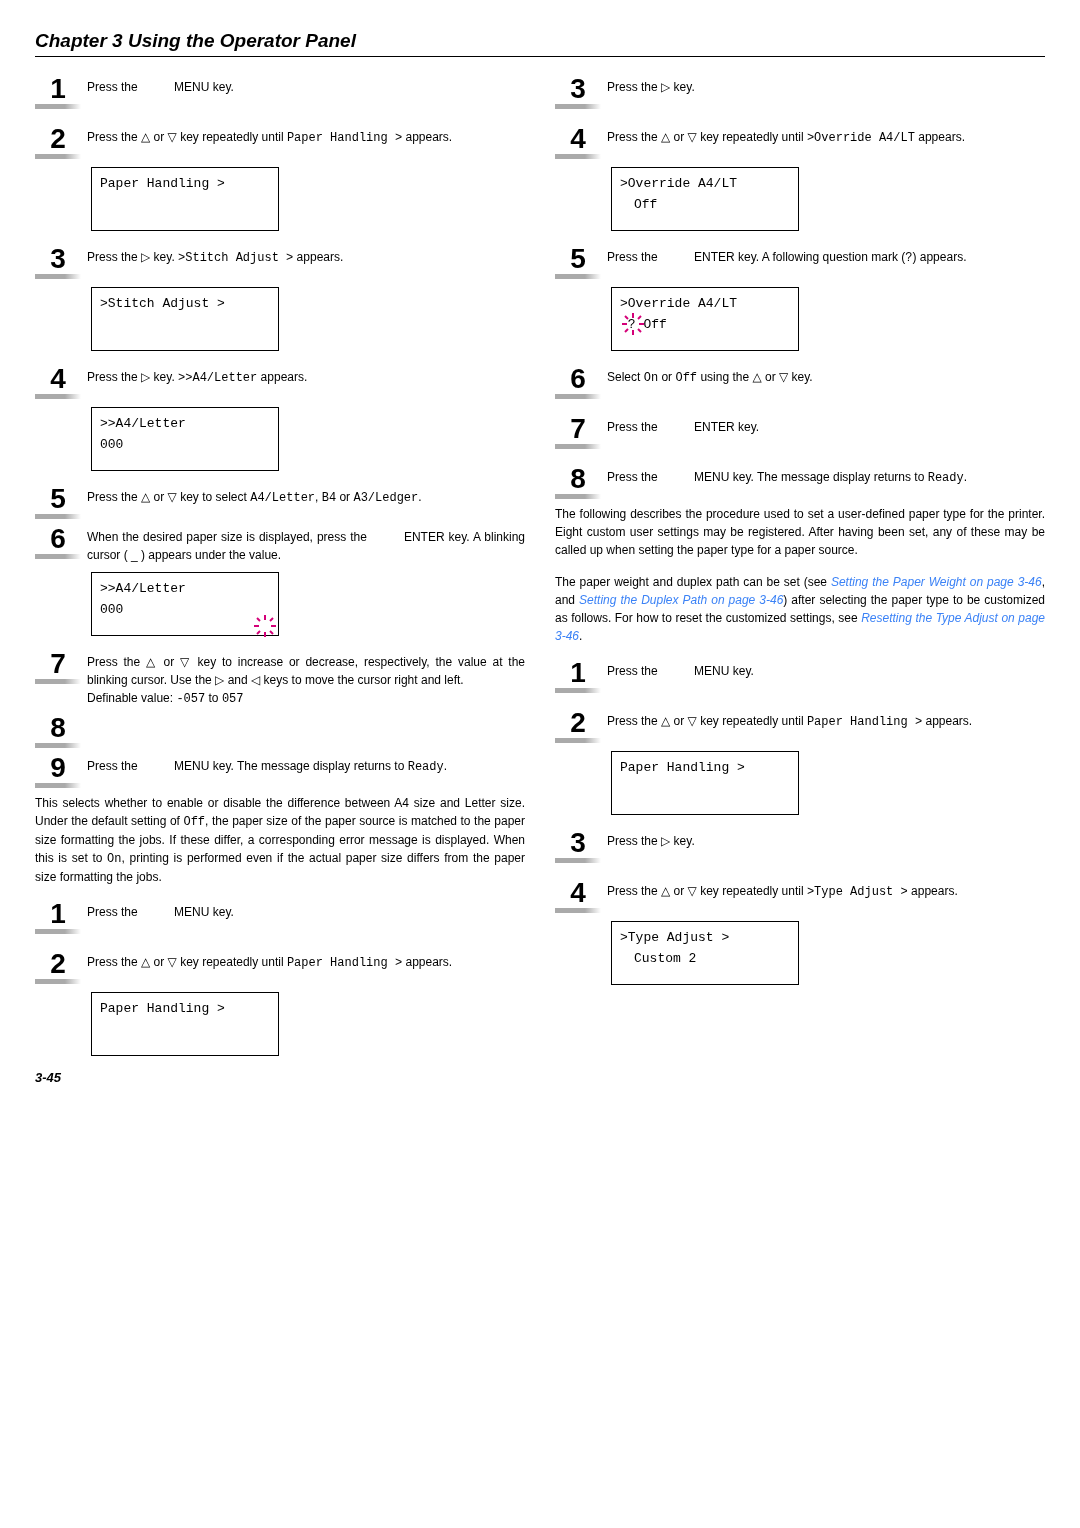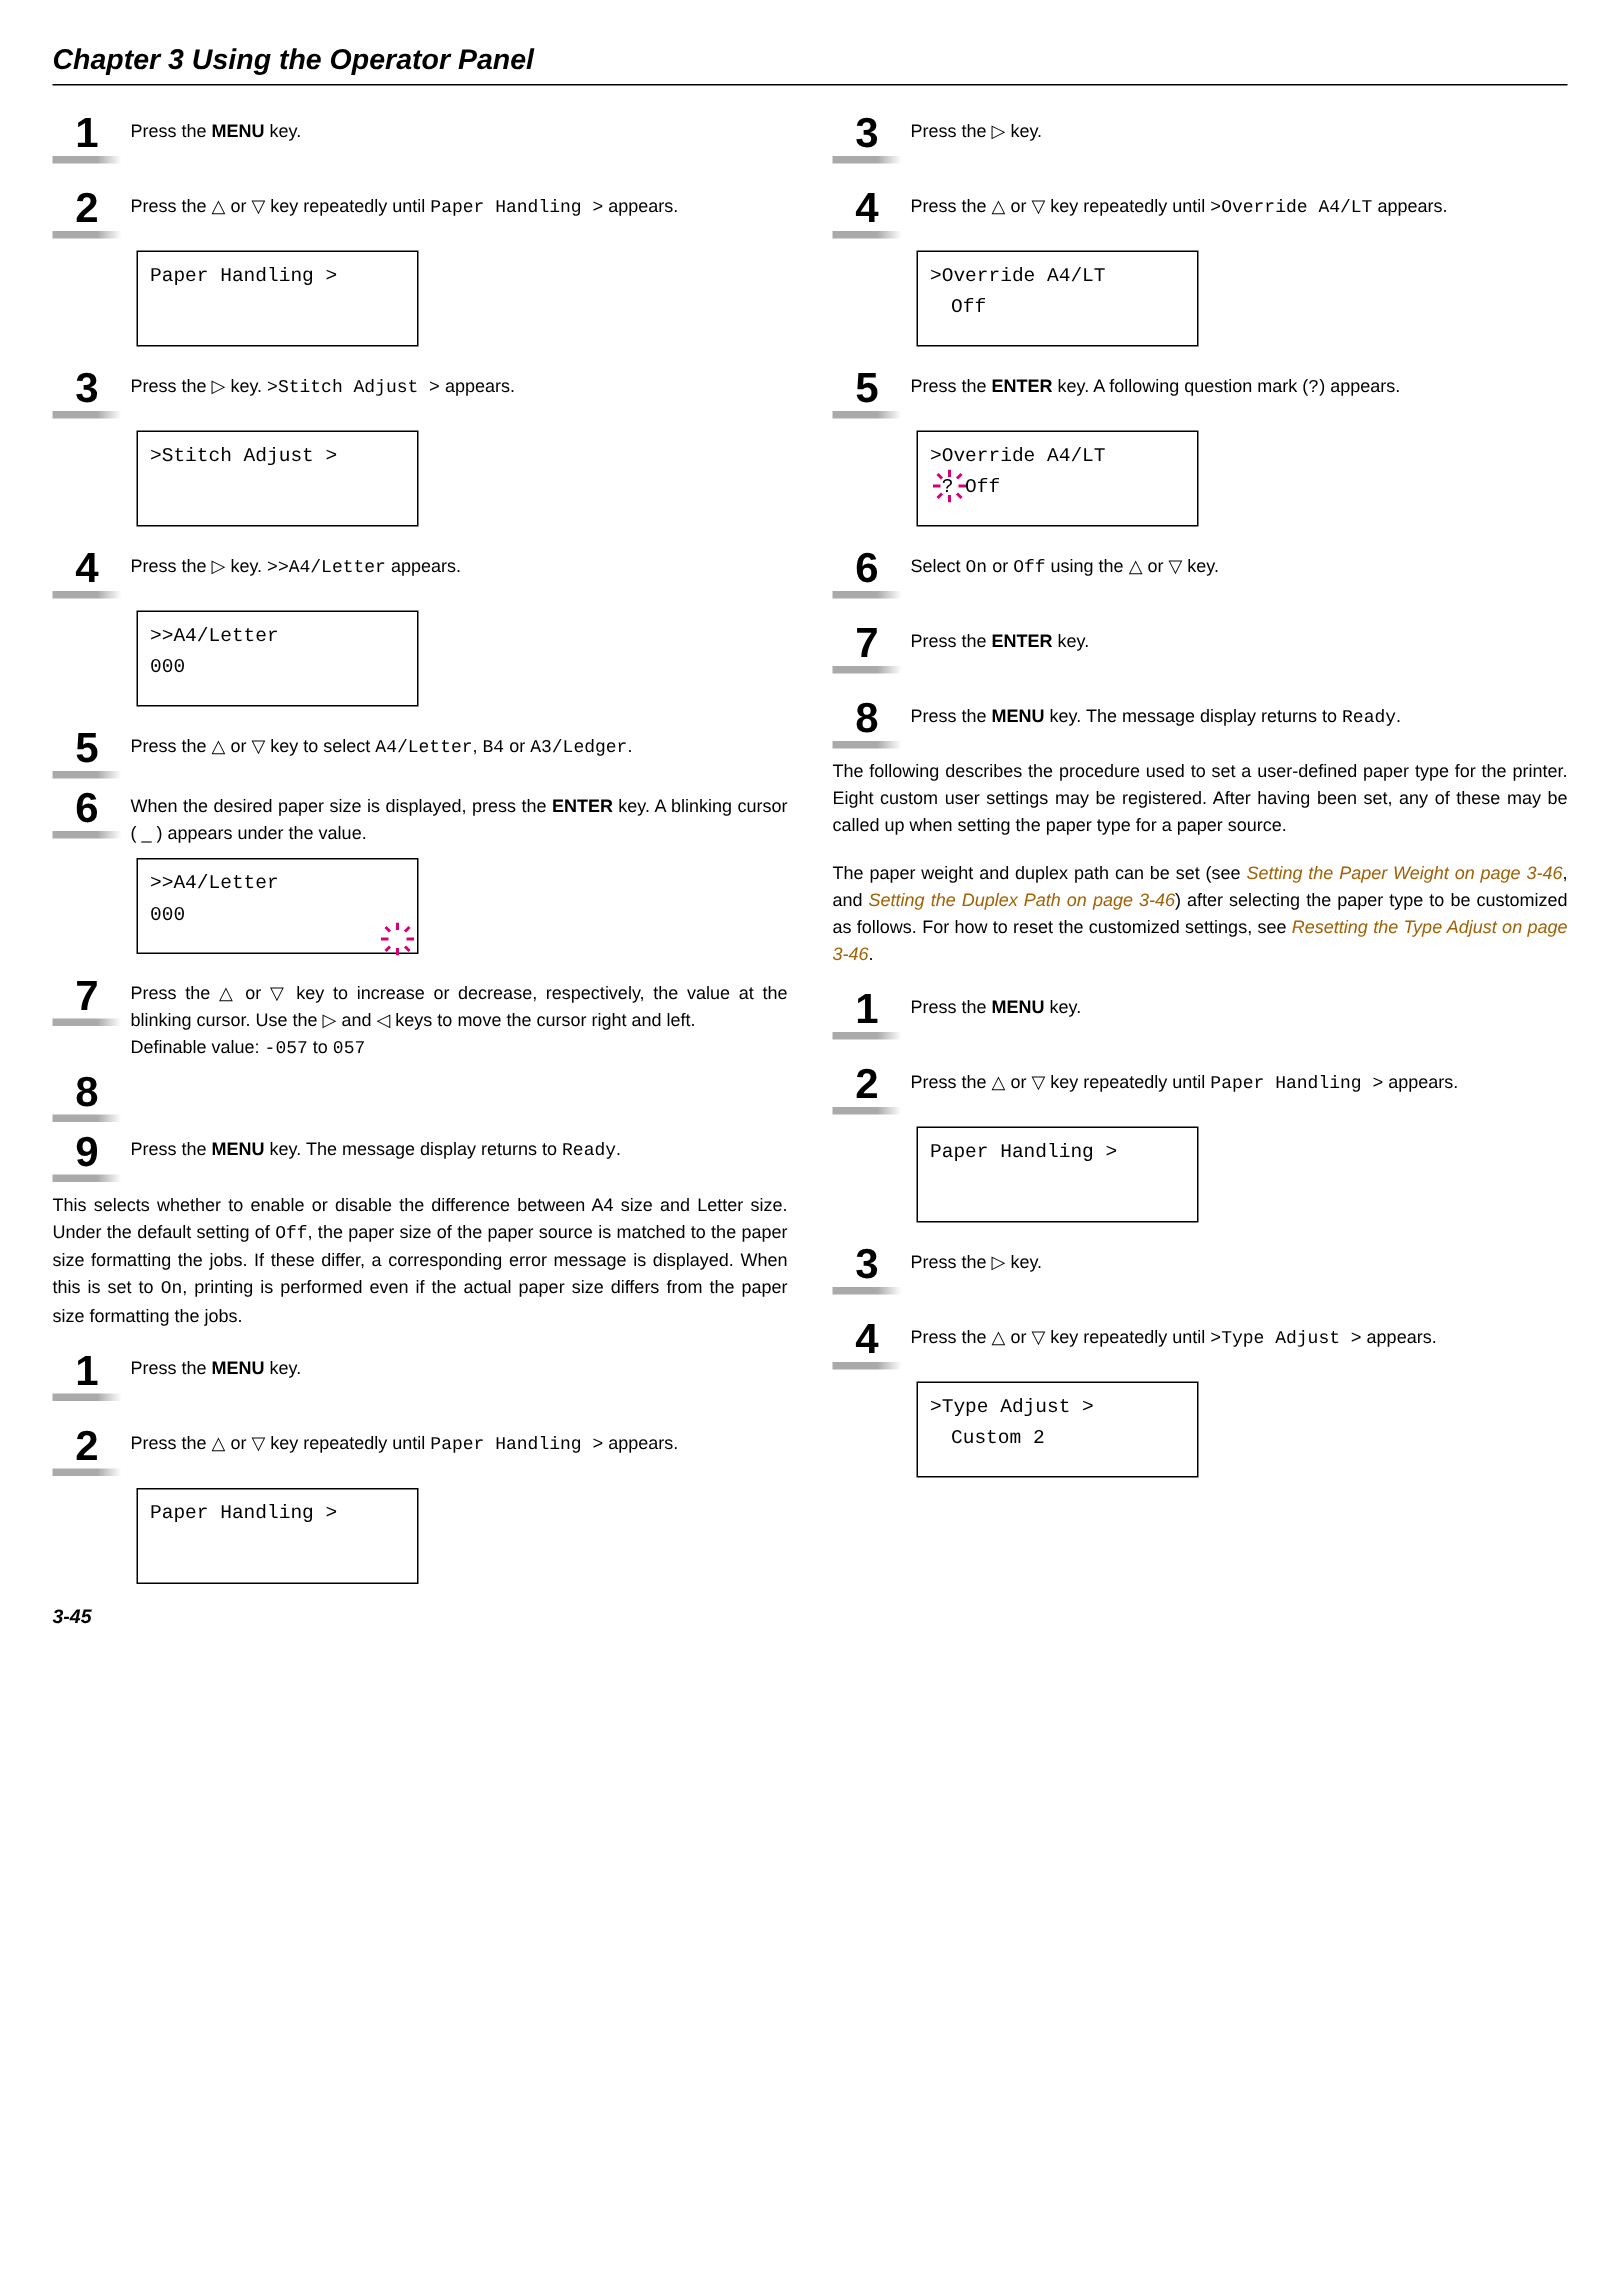--- a/index.html
+++ b/index.html
@@ -49,21 +49,21 @@
     height: 5px;
     background: linear-gradient(to right, #aaa 0%, #aaa 65%, rgba(170,170,170,0) 100%);
     margin-top: 1px;
   }
   .step-body {
     padding-left: 6px;
     padding-top: 3px;
     line-height: 1.5;
     text-align: justify;
   }
-  .step-body .b { font-weight: bold; }
+  .step-body .b { font-weight: normal; margin-left: 33px; }
   .tri-up::before { content: "\25B3"; font-family: Arial; }
   .tri-down::before { content: "\25BD"; font-family: Arial; }
   .tri-right::before { content: "\25B7"; font-family: Arial; }
   .tri-left::before { content: "\25C1"; font-family: Arial; }
   .mono { font-family: "Courier New", monospace; font-size: 12px; }
   .lcd {
     border: 1px solid #000;
     width: 170px;
     height: 50px;
     padding: 6px 8px;
@@ -78,21 +78,21 @@
   .section-h {
     font-weight: bold;
     font-size: 12.5px;
     margin: 8px 0 4px 0;
   }
   .para {
     line-height: 1.5;
     text-align: justify;
     margin-bottom: 14px;
   }
-  .link-red { color: #a16207; font-style: italic; }
+  .link-red { color: #3b82f6; font-style: italic; }
   .pagenum {
     font-weight: bold;
     font-style: italic;
     font-size: 13px;
     margin-top: 2px;
   }
   .spacer { height: 10px; }
   svg.burst { position:absolute; }
 </style>
 </head>

